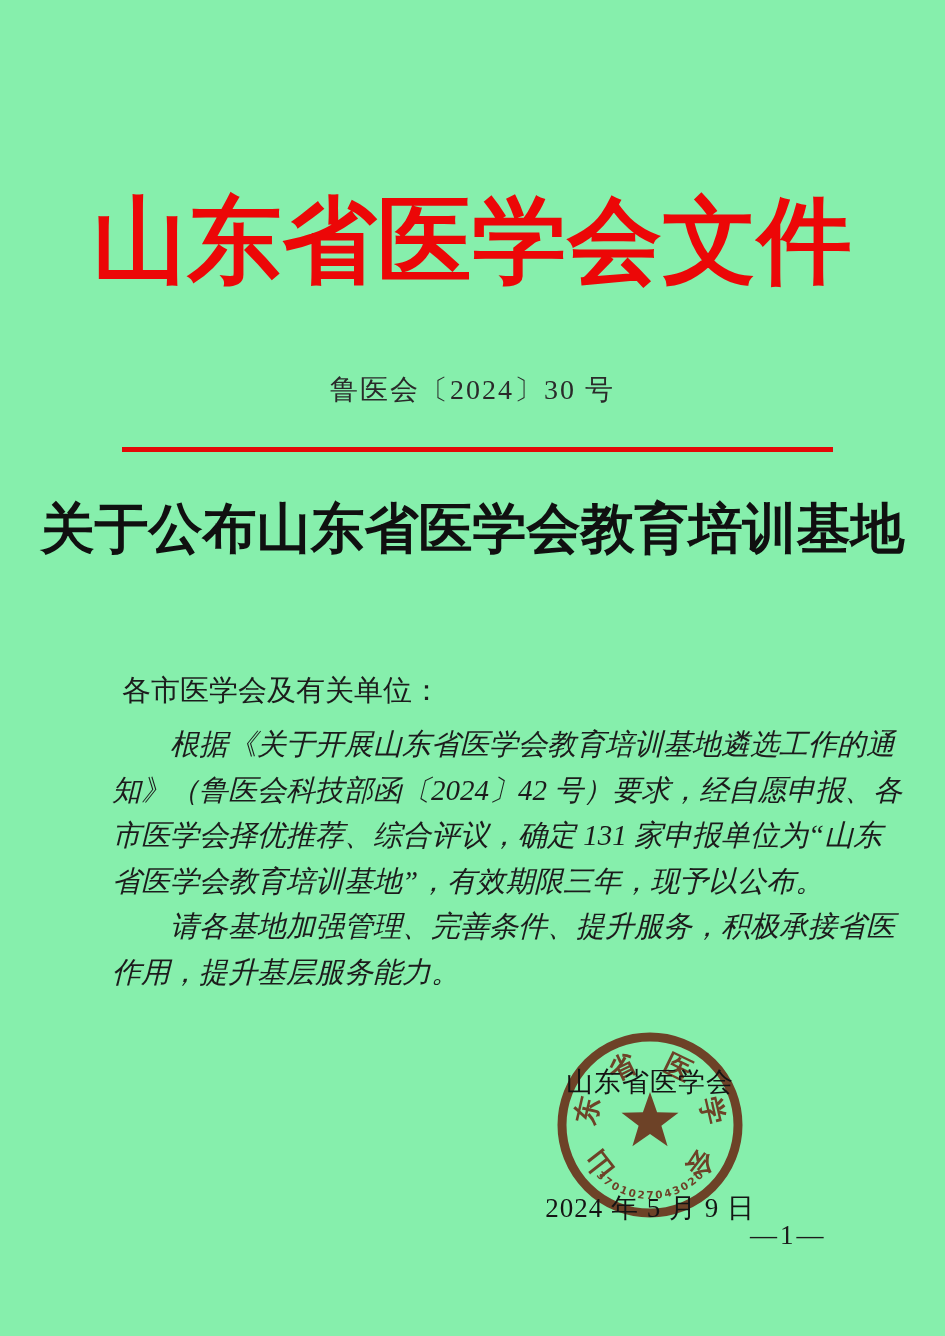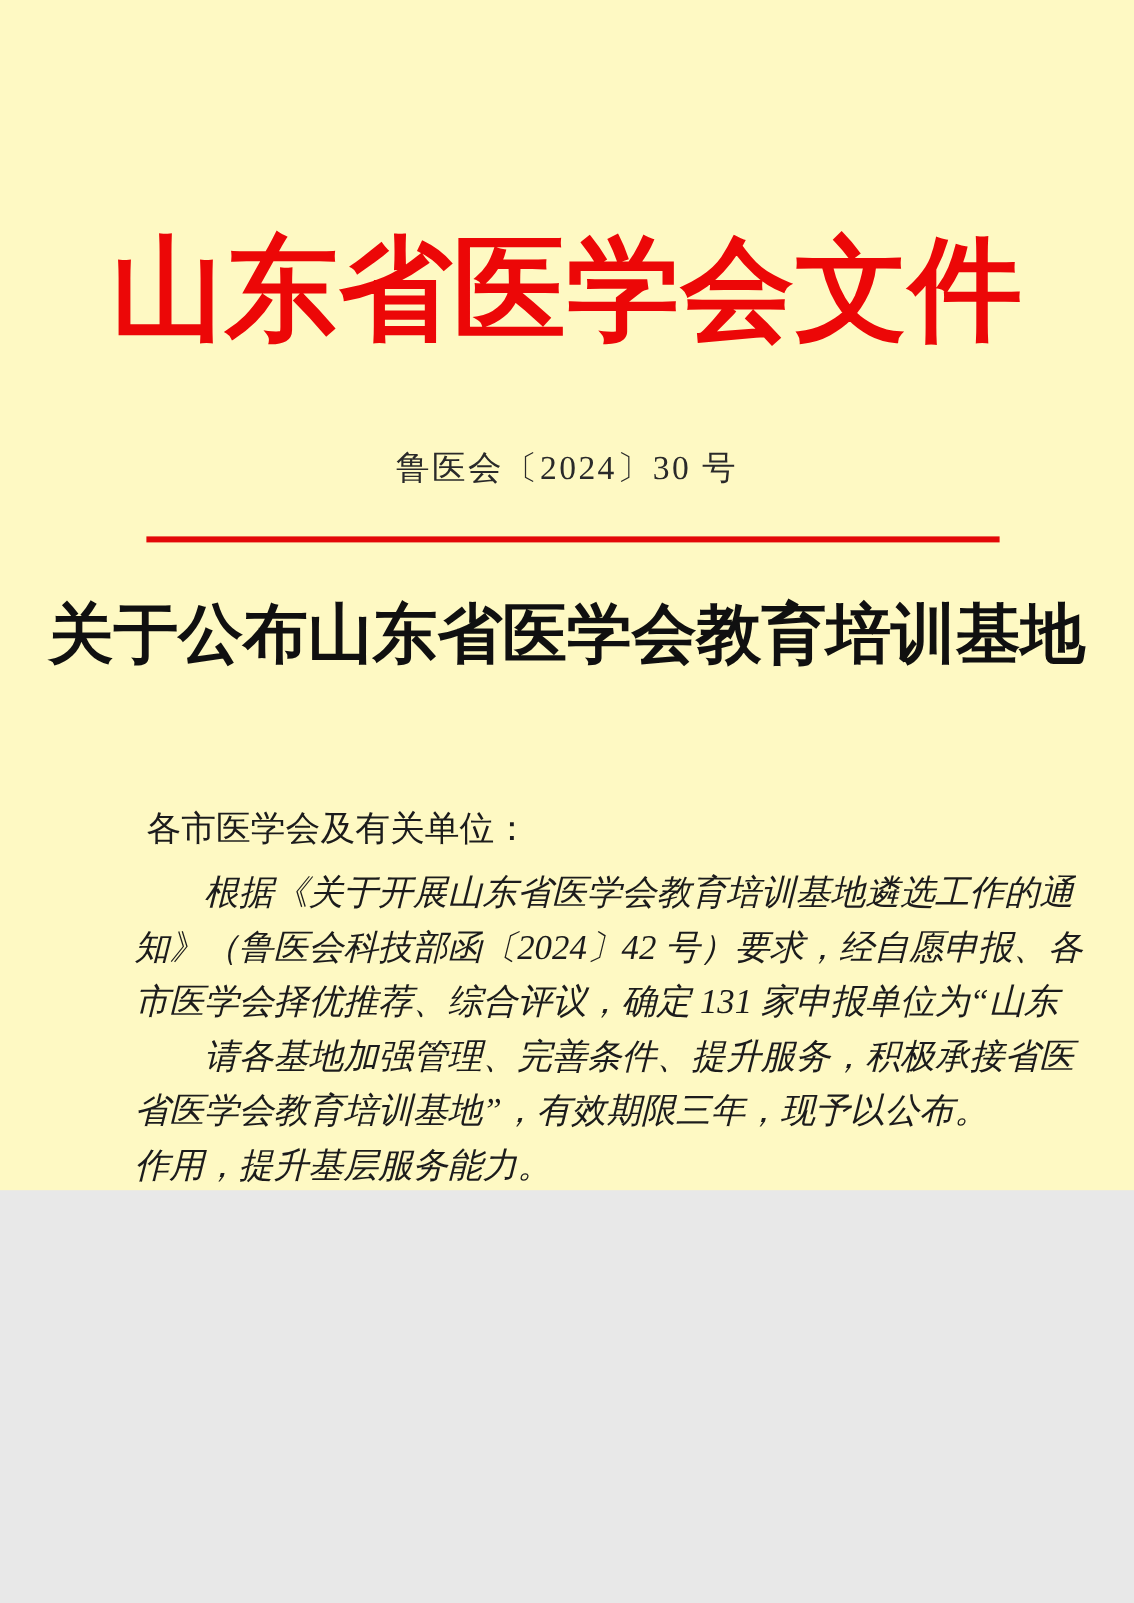--- a/index.html
+++ b/index.html
@@ -1,22 +1,22 @@
 <!DOCTYPE html>
 <html><head>
 <meta charset="utf-8">
 <style>
   * { margin: 0; padding: 0; box-sizing: border-box; }
   html, body { background: #e8e8e8; }
   .page {
     position: relative;
     width: 945px;
-    height: 992px;
+    height: 1336px;
     margin: 0 auto;
-    background: #fef9c3;
+    background: #86efac;
     overflow: hidden;
     font-family: "Liberation Serif", "DejaVu Serif", serif;
     color: #1c1c1c;
   }
   .org-title {
     position: absolute;
     top: 178px;
     left: 0;
     width: 100%;
     text-align: center;
@@ -126,22 +126,22 @@
   <div class="doc-title">
     <div>关于公布山东省医学会教育培训基地</div>
   </div>
 
   <div class="salutation">各市医学会及有关单位：</div>
 
   <div class="body-block">
     <div class="body-line indent">根据《关于开展山东省医学会教育培训基地遴选工作的通</div>
     <div class="body-line">知》（鲁医会科技部函〔2024〕42 号）要求，经自愿申报、各</div>
     <div class="body-line">市医学会择优推荐、综合评议，确定 131 家申报单位为“山东</div>
+    <div class="body-line">省医学会教育培训基地”，有效期限三年，现予以公布。</div>
     <div class="body-line indent">请各基地加强管理、完善条件、提升服务，积极承接省医</div>
-    <div class="body-line">省医学会教育培训基地”，有效期限三年，现予以公布。</div>
     <div class="body-line">作用，提升基层服务能力。</div>
   </div>
 
   <svg class="seal" viewBox="0 0 198 198" xmlns="http://www.w3.org/2000/svg">
     <circle id="seal-ring" cx="99" cy="99" r="88" fill="none" stroke-width="9" stroke="#cd382b"></circle>
     <polygon id="seal-star" points="99,66 106.1,86.3 127.5,86.7 110.4,99.7 116.6,120.3 99,108 81.4,120.3 87.6,99.7 70.5,86.7 91.9,86.3" fill="#cd382b"></polygon>
     <g id="seal-circle-text" font-family="'Liberation Serif','DejaVu Serif',serif" font-weight="700" font-size="27">
         <text x="48.56731176916979" y="138.40233442084212" fill="#cd382b" text-anchor="middle" dominant-baseline="central" transform="rotate(-128 48.56731176916979 138.40233442084212)">山</text>
         <text x="36.640315853744944" y="84.60313252199265" fill="#cd382b" text-anchor="middle" dominant-baseline="central" transform="rotate(-77 36.640315853744944 84.60313252199265)">东</text>
         <text x="70.94424660549905" y="41.47718103685331" fill="#cd382b" text-anchor="middle" dominant-baseline="central" transform="rotate(-26 70.94424660549905 41.47718103685331)">省</text>

